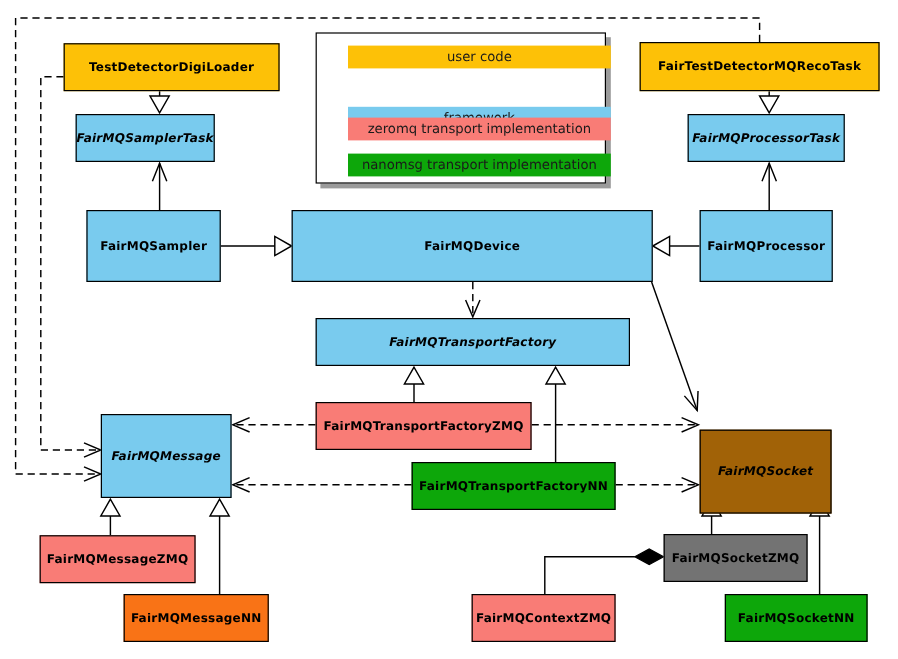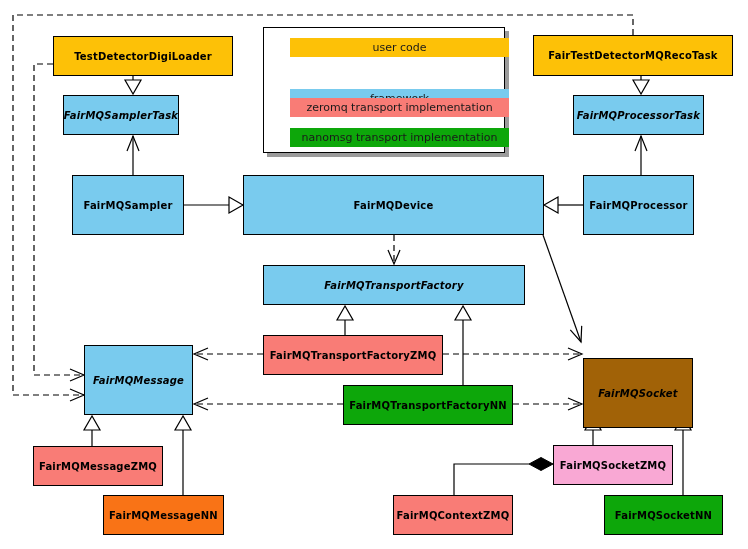--- a/index.html
+++ b/index.html
@@ -157,17 +157,17 @@
   <div class="node" style="left: 72px; top: 175px; width: 112px; height: 60px; background: rgb(121, 203, 238);">FairMQSampler</div>
   <div class="node" style="left: 243px; top: 175px; width: 301px; height: 60px; background: rgb(121, 203, 238);">FairMQDevice</div>
   <div class="node" style="left: 583px; top: 175px; width: 111px; height: 60px; background: rgb(121, 203, 238);">FairMQProcessor</div>
   <div class="node abstract" style="left: 263px; top: 265px; width: 262px; height: 40px; background: rgb(121, 203, 238);">FairMQTransportFactory</div>
   <div class="node" style="left: 263px; top: 335px; width: 180px; height: 40px; background: rgb(249, 124, 118);">FairMQTransportFactoryZMQ</div>
   <div class="node" style="left: 343px; top: 385px; width: 170px; height: 40px; background: rgb(13, 167, 10);">FairMQTransportFactoryNN</div>
   <div class="node abstract" style="left: 84px; top: 345px; width: 109px; height: 70px; background: rgb(121, 203, 238);">FairMQMessage</div>
   <div class="node abstract" style="left: 583px; top: 358px; width: 110px; height: 70px; background: #a16207;">FairMQSocket</div>
   <div class="node" style="left: 33px; top: 446px; width: 130px; height: 40px; background: rgb(249, 124, 118);">FairMQMessageZMQ</div>
   <div class="node" style="left: 103px; top: 495px; width: 121px; height: 40px; background: #f97316;">FairMQMessageNN</div>
-  <div class="node" style="left: 553px; top: 445px; width: 120px; height: 40px; background: #f9a8d4;">FairMQSocketZMQ</div>
+  <div class="node" style="left: 553px; top: 445px; width: 120px; height: 40px; background: #737373;">FairMQSocketZMQ</div>
   <div class="node" style="left: 393px; top: 495px; width: 120px; height: 40px; background: rgb(249, 124, 118);">FairMQContextZMQ</div>
   <div class="node" style="left: 604px; top: 495px; width: 119px; height: 40px; background: rgb(13, 167, 10);">FairMQSocketNN</div>
 
 </div>
 
 </body></html>

